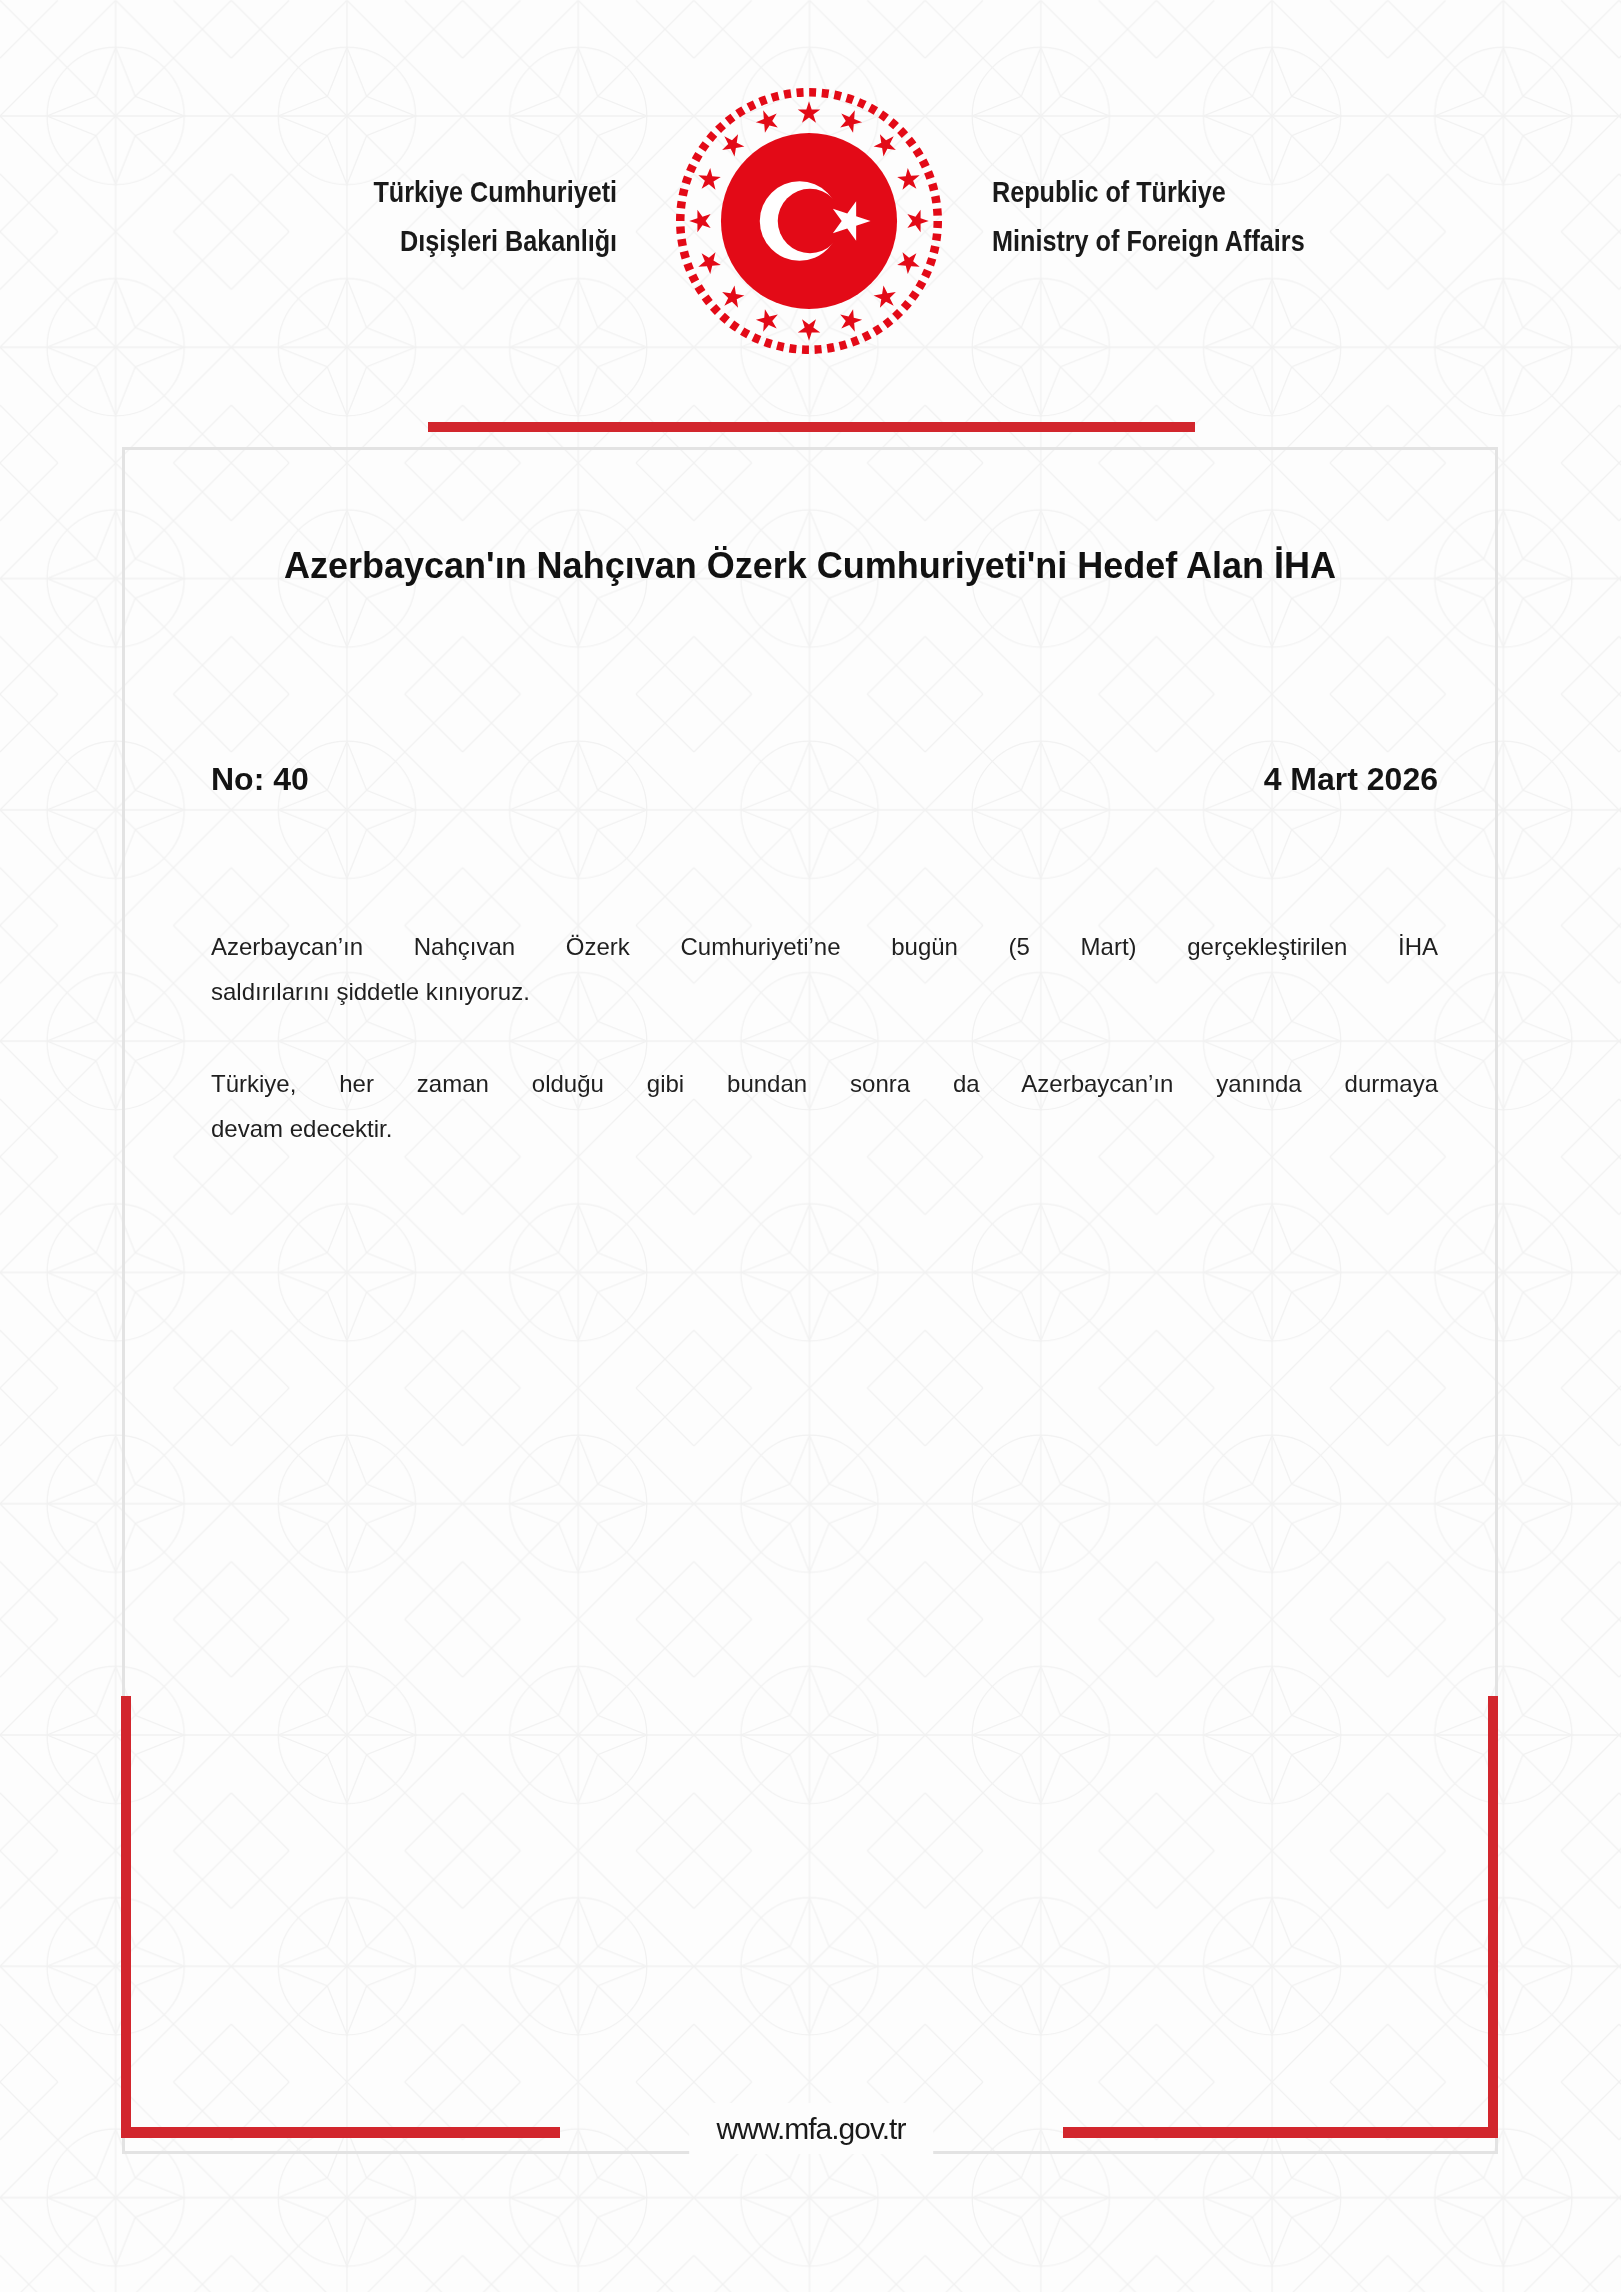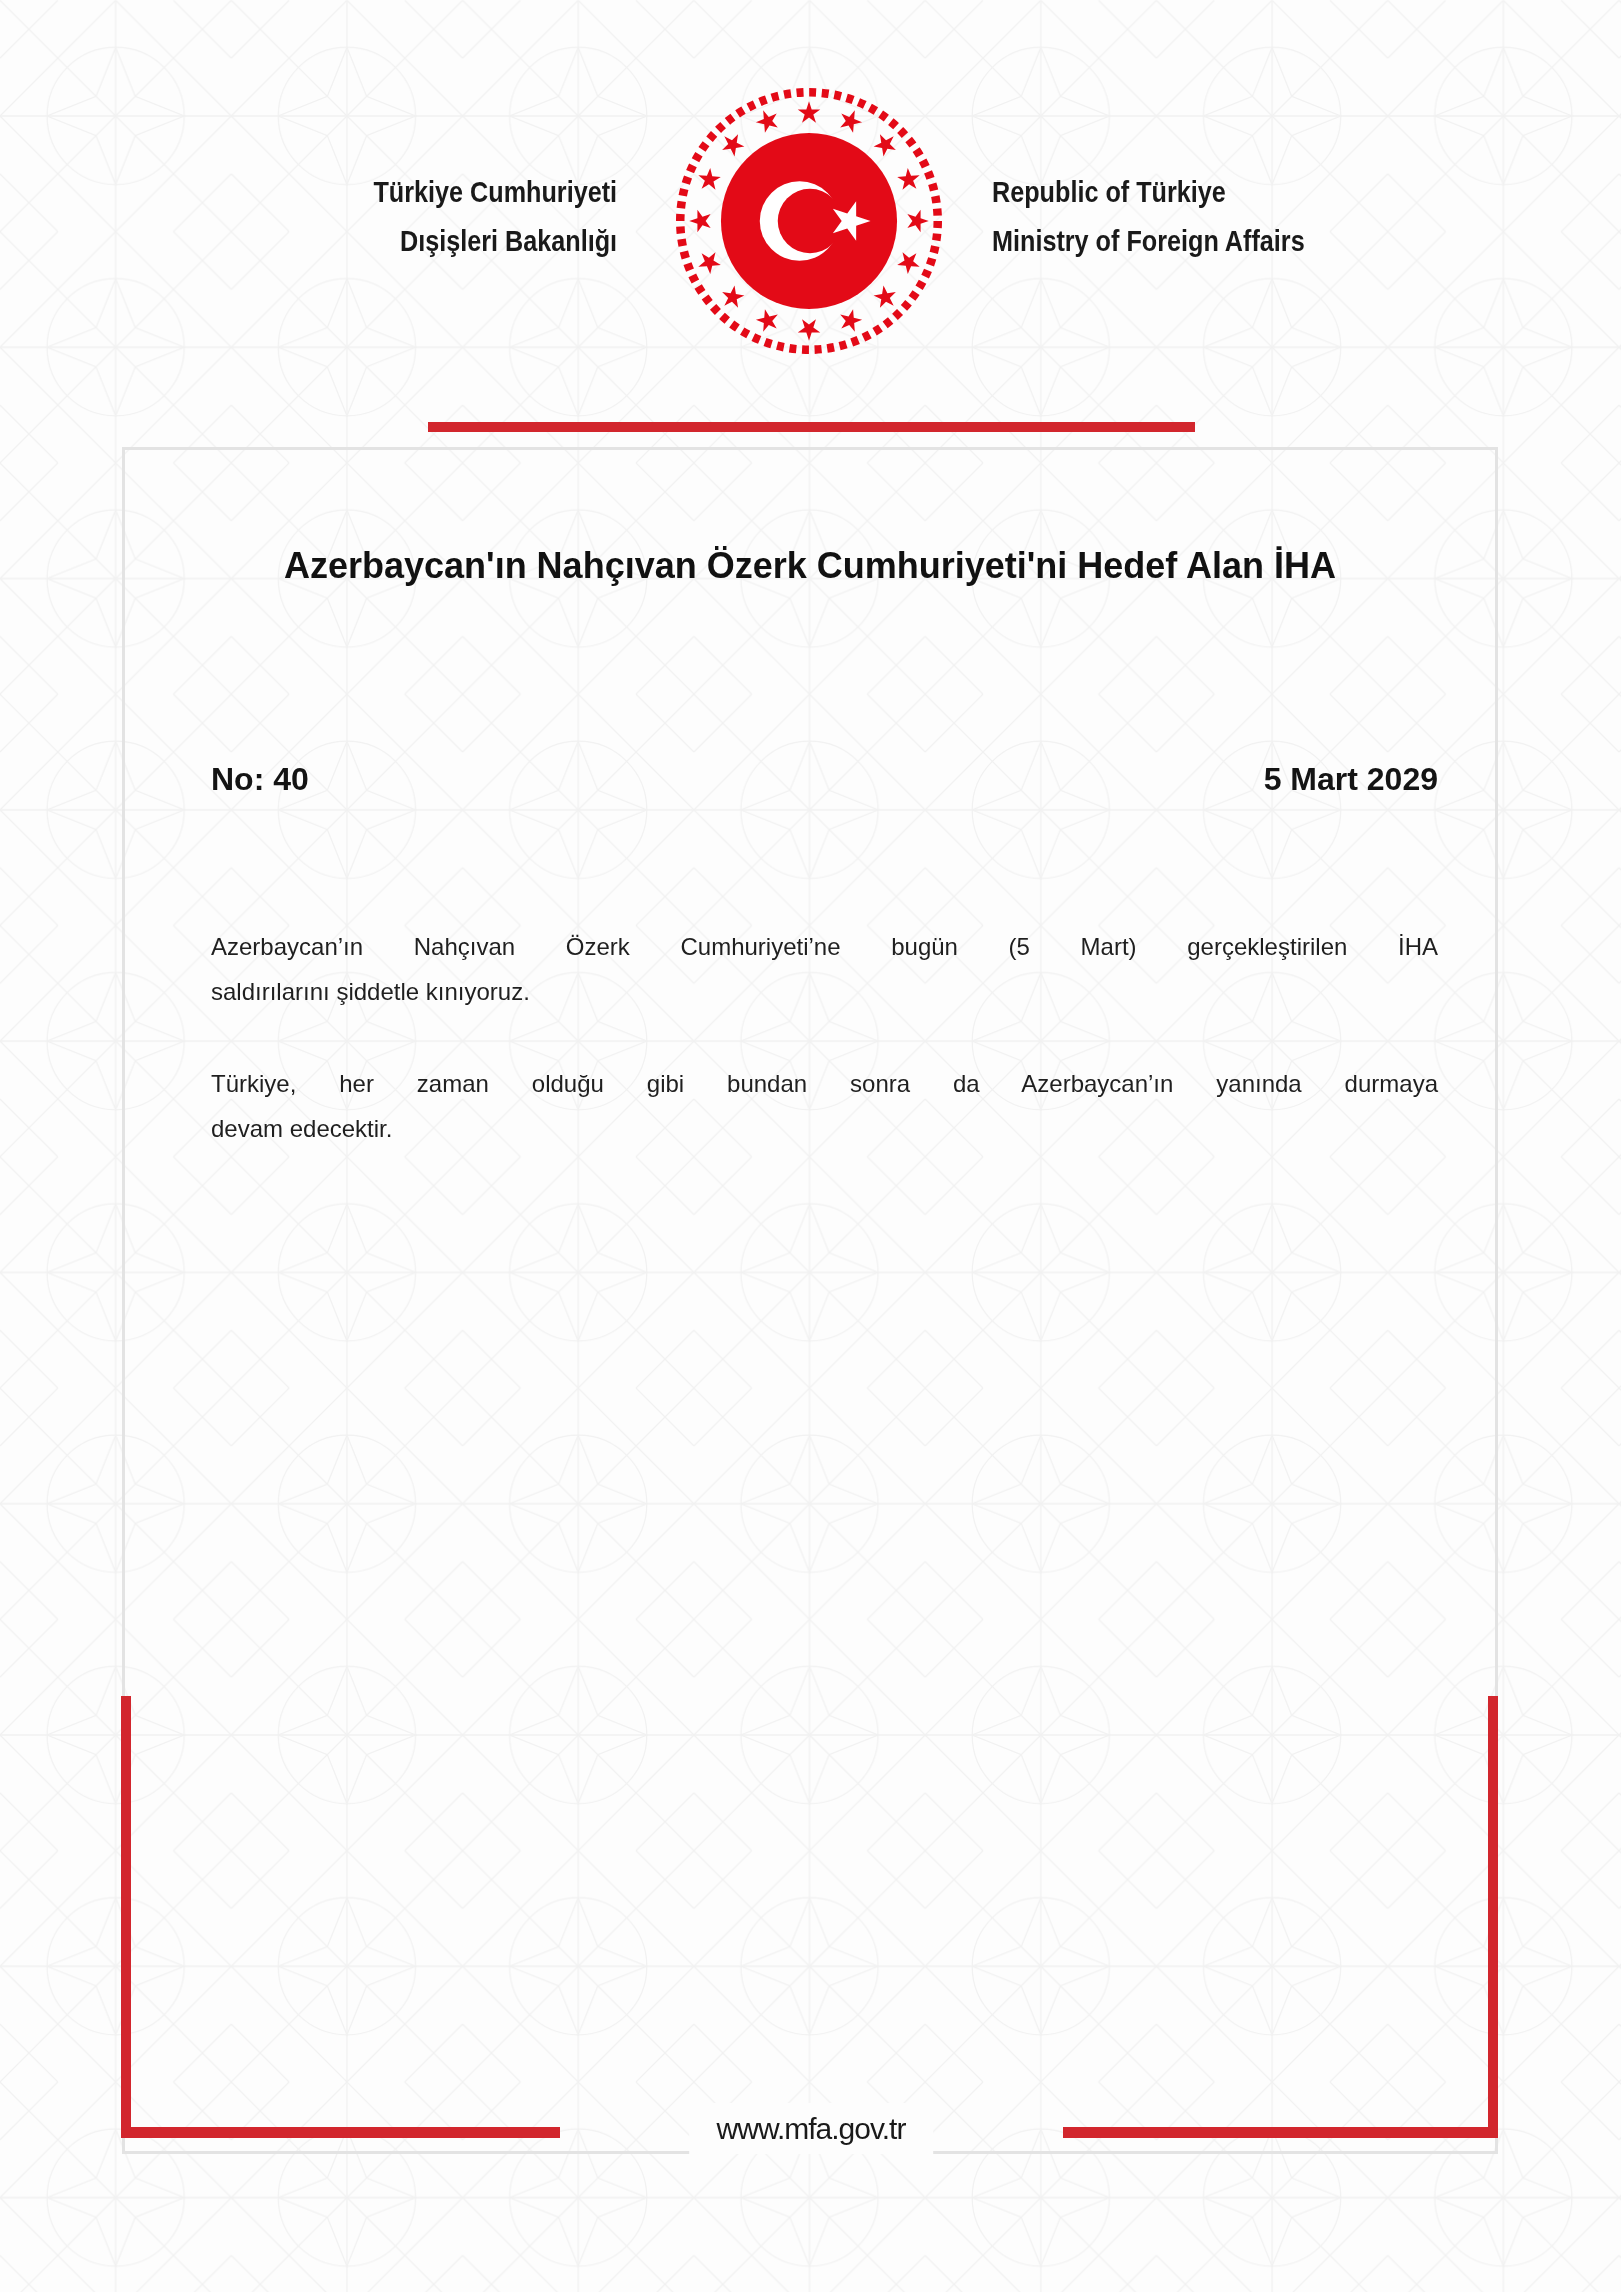--- a/index.html
+++ b/index.html
@@ -126,21 +126,21 @@
   <div>Republic of Türkiye</div>
   <div>Ministry of Foreign Affairs</div>
 </div>
 
 <div class="frame">
   <div class="doc-title">
     <span>Azerbaycan'ın Nahçıvan Özerk Cumhuriyeti'ni Hedef Alan İHA</span>
   </div>
   <div class="meta-row">
     <span>No: 40</span>
-    <span>5 Mart 2029</span>
+    <span>4 Mart 2026</span>
   </div>
   <div class="body-paragraphs">
       <div class="para">
         <div class="pline just">Azerbaycan’ın Nahçıvan Özerk Cumhuriyeti’ne bugün (5 Mart) gerçekleştirilen İHA</div>
         <div class="pline">saldırılarını şiddetle kınıyoruz.</div>
       </div>
       <div class="para">
       </div>
       <div class="para">
         <div class="pline just">Türkiye, her zaman olduğu gibi bundan sonra da Azerbaycan’ın yanında durmaya</div>

